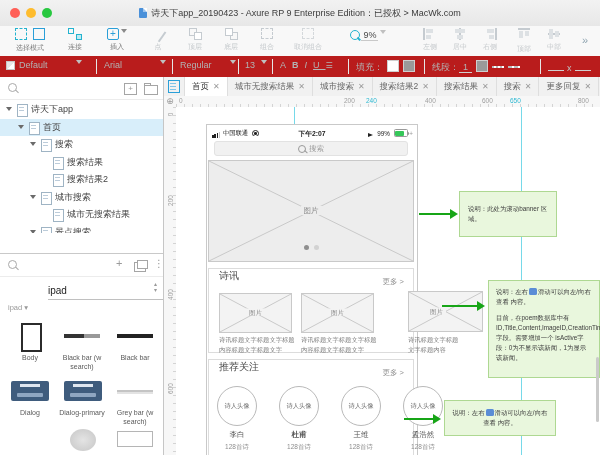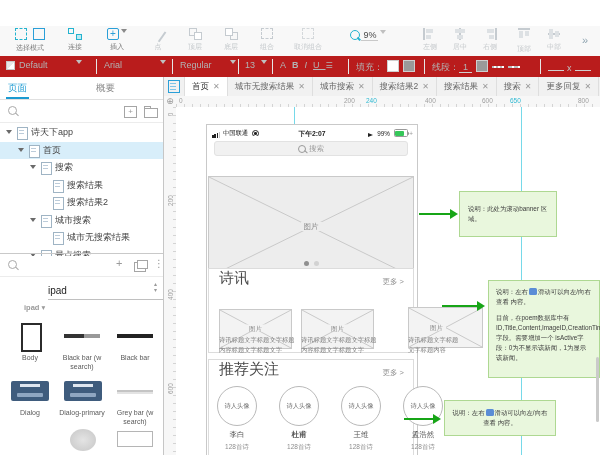--- a/index.html
+++ b/index.html
@@ -76,45 +76,51 @@
   .wifi:before{content:'';position:absolute;left:0;top:0;width:7px;height:7px;border-radius:50%;border:1.2px solid #222;box-sizing:border-box;}
   .wifi:after{content:'';position:absolute;left:2.2px;top:2.2px;width:2.6px;height:2.6px;border-radius:50%;background:#222;}
   .loc{display:inline-block;width:0;height:0;border-left:5px solid #222;border-top:2.5px solid transparent;border-bottom:2.5px solid transparent;margin-right:2px;vertical-align:-1px;}
   .batt{display:inline-block;width:12px;height:6px;border:1px solid #9a9a9a;border-radius:1.5px;vertical-align:-1px;margin-left:2px;position:relative;}
   .batt i{position:absolute;left:.5px;top:.5px;bottom:.5px;width:9px;background:#35c759;border-radius:1px;}
   .batt:after{content:'';position:absolute;right:-2.5px;top:1.5px;width:1.5px;height:3px;background:#9a9a9a;border-radius:0 1px 1px 0;}
   .psearch{position:absolute;left:7px;top:16px;width:194px;height:15px;background:#f1f1f1;border:1px solid #e2e2e2;border-radius:3px;
     display:flex;align-items:center;justify-content:center;gap:3px;font-size:7.5px;color:#9a9a9a;box-sizing:border-box;}
   .pmag{width:6px;height:6px;border:1.2px solid #9a9a9a;border-radius:50%;position:relative;display:inline-block;}
   .pmag:after{content:'';position:absolute;left:5px;top:5.5px;width:3.5px;height:1.2px;background:#9a9a9a;transform:rotate(45deg);}
-  .imgph{position:absolute;border:1px solid #c9c9c9;background:#ededed;box-sizing:border-box;margin-top:16px;}
+  .imgph{position:absolute;border:1px solid #c9c9c9;background:#ededed;box-sizing:border-box;}
   .imgph svg{position:absolute;left:0;top:0;width:100%;height:100%;}
   .imgph .lbl{position:absolute;left:0;right:0;top:50%;transform:translateY(-50%);text-align:center;color:#8a8a8a;background:transparent;font-size:7.5px;}
   .imgph .lbl i{font-style:normal;background:#ededed;padding:0 3px;}
   .dots{position:absolute;left:0;right:0;bottom:7px;text-align:center;}
   .dots b{display:inline-block;width:5px;height:5px;border-radius:50%;margin:0 2.5px;}
   .card{position:absolute;background:#fff;border:1px solid #dcdcdc;box-sizing:border-box;}
-  .sec-title{position:absolute;left:10px;top:0;font-size:15px;color:#4a4a4a;}
+  .sec-title{position:absolute;left:10px;top:0;font-size:10px;color:#4a4a4a;}
   .sec-more{position:absolute;right:9px;top:8px;font-size:7.5px;color:#8f8f8f;}
   .cap{position:absolute;font-size:6.3px;color:#7b7b7b;line-height:1.55;}
   .pcircle{position:absolute;width:40px;height:40px;border-radius:50%;border:1px solid #b9b9b9;background:#fff;display:flex;align-items:center;justify-content:center;font-size:6.3px;color:#6d6d6d;box-sizing:border-box;z-index:2;}
   .pname{position:absolute;width:60px;text-align:center;font-size:7.5px;color:#555;}
   .pcount{position:absolute;width:60px;text-align:center;font-size:6.5px;color:#8d8d8d;}
   
   .note{position:absolute;background:#e9f7dd;border:1px solid #aed892;z-index:5;font-size:6.4px;color:#3c3c3c;line-height:1.55;box-sizing:border-box;}
   .g-arrow{position:absolute;height:2px;background:#17a517;z-index:6;}
   .g-arrow:after{content:'';position:absolute;right:-7px;top:-4px;border-left:8px solid #17a517;border-top:5px solid transparent;border-bottom:5px solid transparent;}
   .note .imic{display:inline-block;width:8px;height:7px;background:#5b8dd6;border-radius:1.5px;vertical-align:-1px;margin:0 1px;}
   .scrollthumb{position:absolute;background:#cacaca;border-radius:2px;z-index:8;}
 </style>
 </head>
 <body>
 
 <div id="app">
 
+  <div class="titlebar">
+    <span class="tl" style="left:10px;background:#ff5f57;"></span>
+    <span class="tl" style="left:26px;background:#febc2e;"></span>
+    <span class="tl" style="left:42px;background:#28c840;"></span>
+    <div class="title"><span class="doc-ic"></span><span>诗天下app_20190423 - Axure RP 9 Enterprise Edition：已授权 &gt; MacWk.com</span></div>
+  </div>
 
   <div class="toolbar">
     <div class="tbi" style="left:6px;width:48px;">
       <span class="bx teal" style="width:12px;height:12px;border-style:dashed;"></span>
       <span class="bx blue" style="width:12px;height:12px;margin-left:4px;"></span>
       <span class="lab">选择模式</span>
     </div>
     <div class="tbi" style="left:62px;width:26px;">
       <span class="ic" style="width:14px;height:12px;position:relative;">
         <span class="bx teal" style="width:6px;height:6px;position:absolute;left:0;top:0;"></span>
@@ -208,24 +214,20 @@
       <span>线段：</span><span style="border-bottom:1px solid #d0d0d0;padding:0 4px;">1</span><span class="swatch" style="background:#9a9a9a;"></span><span class="swatch" style="background:repeating-linear-gradient(to right,#bbb 0 2px,#fff 2px 4px);border:none;height:2px;width:12px;vertical-align:2px;"></span><span class="swatch" style="background:repeating-linear-gradient(to right,#bbb 0 4px,#fff 4px 6px);border:none;height:2px;width:12px;vertical-align:2px;"></span>
     </div>
     <div class="sb-sep" style="left:540px;"></div>
     <div class="sb-item" style="left:548px;">
       <span class="ufield"></span><span style="margin:0 3px;color:#c0c0c0;">x</span><span class="ufield"></span>
     </div>
   </div>
 
   <div class="leftpanel">
 
-    <div class="panel-tabs">
-      <span class="ptab active" style="left:8px;">页面</span>
-      <span class="ptab" style="left:96px;">概要</span>
-    </div>
     <div class="searchrow">
       <span class="mag"></span>
       <span class="mini-ic" style="left:124px;width:11px;height:10px;border:1px solid #a5a5a5;font-size:8px;line-height:9px;text-align:center;">+</span>
       <span class="mini-ic" style="left:144px;width:12px;height:8px;border:1px solid #a5a5a5;top:8px;">
           <span style="position:absolute;left:-1px;top:-3px;width:5px;height:2px;border:1px solid #a5a5a5;border-bottom:none;"></span>
         </span>
     </div>
 
     <div style="position:relative;">
       <div class="treerow" style="top:1px;">
@@ -274,21 +276,21 @@
         <span class="mini-ic" style="left:116px;font-size:11px;top:4px;">+</span>
         <span class="mini-ic" style="left:134px;width:10px;height:8px;border:1px solid #a5a5a5;top:8px;">
             <span style="position:absolute;left:2px;top:-3px;width:9px;height:7px;border:1px solid #a5a5a5;background:#fff;"></span>
           </span>
         <span class="mini-ic" style="left:154px;top:5px;">⋮</span>
       </div>
       <div style="position:relative;height:26px;">
         <input style="position: absolute; left: 8px; top: 8px; width: 134px; border-top: none; border-right: none; border-left: none; border-image: initial; outline: none; border-bottom: 1px solid rgb(192, 192, 192); font-size: 10px; color: rgb(34, 34, 34); font-family: inherit; padding: 0px 0px 3px; margin-left: 40px;" value="ipad">
         <span style="position:absolute;right:6px;top:4px;font-size:6px;color:#9a9a9a;line-height:6px;">▴<br>▾</span>
       </div>
-      <div style="position:relative;height:12px;font-size:7.5px;color:#9a9a9a;padding-left:24px;font-weight:bold;">ipad ▾</div>
+      <div style="position:relative;height:12px;font-size:7.5px;color:#9a9a9a;padding-left:8px;">ipad ▾</div>
 
       <div style="position:relative;">
 
         <div class="abs" style="left:21px;top:8px;width:17px;height:25px;border:2.5px solid #2b2b2b;background:#fff;"></div>
         <div class="abs" style="left:64px;top:19px;width:36px;height:3.5px;background:linear-gradient(to right,#333 55%,#999 55%);"></div>
         <div class="abs" style="left:117px;top:19px;width:36px;height:3.5px;background:#222;"></div>
         <div class="wi-label" style="left:8px;top:39px;width:44px;">Body</div>
         <div class="wi-label" style="left:57px;top:39px;width:50px;">Black bar (w search)</div>
         <div class="wi-label" style="left:110px;top:39px;width:50px;">Black bar</div>
 

